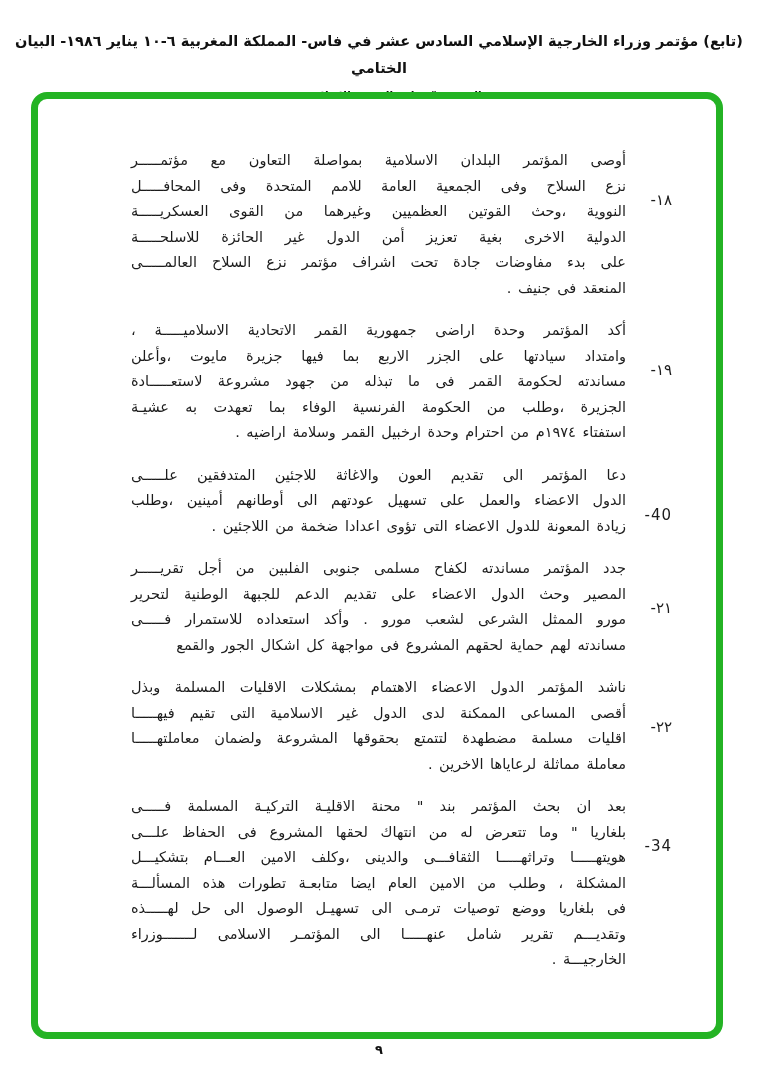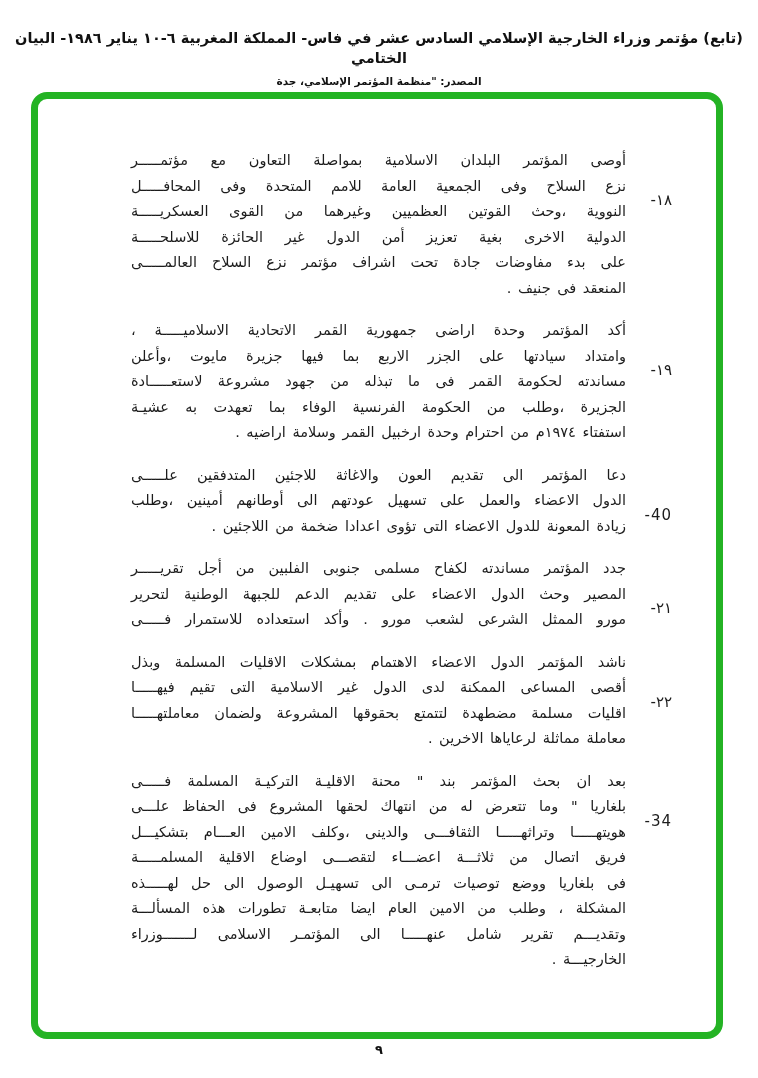--- a/index.html
+++ b/index.html
@@ -2,21 +2,21 @@
 <html lang="ar"><head>
 <meta charset="utf-8">
 <style>
   html,body{margin:0;padding:0;}
   body{
     width:758px;height:1078px;position:relative;background:#ffffff;
     font-family:"DejaVu Sans", sans-serif;color:#1c1c1c;overflow:hidden;
   }
   .header{position:absolute;top:28px;left:0;width:758px;direction:rtl;}
   .header-title{
-    text-align:center;font-weight:bold;font-size:14.5px;line-height:20px;
+    text-align:center;font-weight:bold;font-size:14.5px;line-height:27px;
     color:#111;padding:0 10px;
   }
   .header-source{
     text-align:center;font-weight:bold;font-size:10.5px;margin-top:7px;color:#111;
   }
   .border-box{
     position:absolute;left:31px;top:92px;width:678px;height:933px;
     border:7px solid #24b324;border-radius:16px;background:#ffffff;
   }
   .content{
@@ -81,41 +81,41 @@
         <div class="line last">زيادة المعونة للدول الاعضاء التى تؤوى اعدادا ضخمة من اللاجئين .</div>
       </div>
   </div>
 
   <div class="para">
     <div class="para-num">٢١-</div>
     <div class="para-body">
         <div class="line">جدد المؤتمر مساندته لكفاح مسلمى جنوبى الفلبين من أجل تقريـــــر</div>
         <div class="line">المصير وحث الدول الاعضاء على تقديم الدعم للجبهة الوطنية لتحرير</div>
         <div class="line">مورو الممثل الشرعى لشعب مورو . وأكد استعداده للاستمرار فـــــى</div>
+        <div class="line last">مساندته لهم حماية لحقهم المشروع فى مواجهة كل اشكال الجور والقمع</div>
       </div>
   </div>
 
   <div class="para">
     <div class="para-num">٢٢-</div>
     <div class="para-body">
         <div class="line">ناشد المؤتمر الدول الاعضاء الاهتمام بمشكلات الاقليات المسلمة وبذل</div>
         <div class="line">أقصى المساعى الممكنة لدى الدول غير الاسلامية التى تقيم فيهـــــا</div>
         <div class="line">اقليات مسلمة مضطهدة لتتمتع بحقوقها المشروعة ولضمان معاملتهـــــا</div>
         <div class="line last">معاملة مماثلة لرعاياها الاخرين .</div>
       </div>
   </div>
 
   <div class="para">
     <div class="para-num">34-</div>
     <div class="para-body">
         <div class="line">بعد ان بحث المؤتمر بند " محنة الاقليـة التركيـة المسلمة فـــــى</div>
         <div class="line">بلغاريا " وما تتعرض له من انتهاك لحقها المشروع فى الحفاظ علـــى</div>
         <div class="line">هويتهـــــا وتراثهـــــا الثقافـــى والدينى ،وكلف الامين العـــام بتشكيـــل</div>
-        <div class="line">فريق اتصال من ثلاثـــة اعضـــاء لتقصـــى اوضاع الاقلية المسلمـــــة</div>
+        <div class="line">المشكلة ، وطلب من الامين العام ايضا متابعـة تطورات هذه المسألـــة</div>
         <div class="line">فى بلغاريا ووضع توصيات ترمـى الى تسهيـل الوصول الى حل لهـــــذه</div>
-        <div class="line">المشكلة ، وطلب من الامين العام ايضا متابعـة تطورات هذه المسألـــة</div>
         <div class="line">وتقديـــم تقرير شامل عنهـــــا الى المؤتمـر الاسلامى لـــــــوزراء</div>
         <div class="line last">الخارجيـــة .</div>
       </div>
   </div>
 </div>
 
 <div class="page-number">٩</div>
 
 </body></html>

